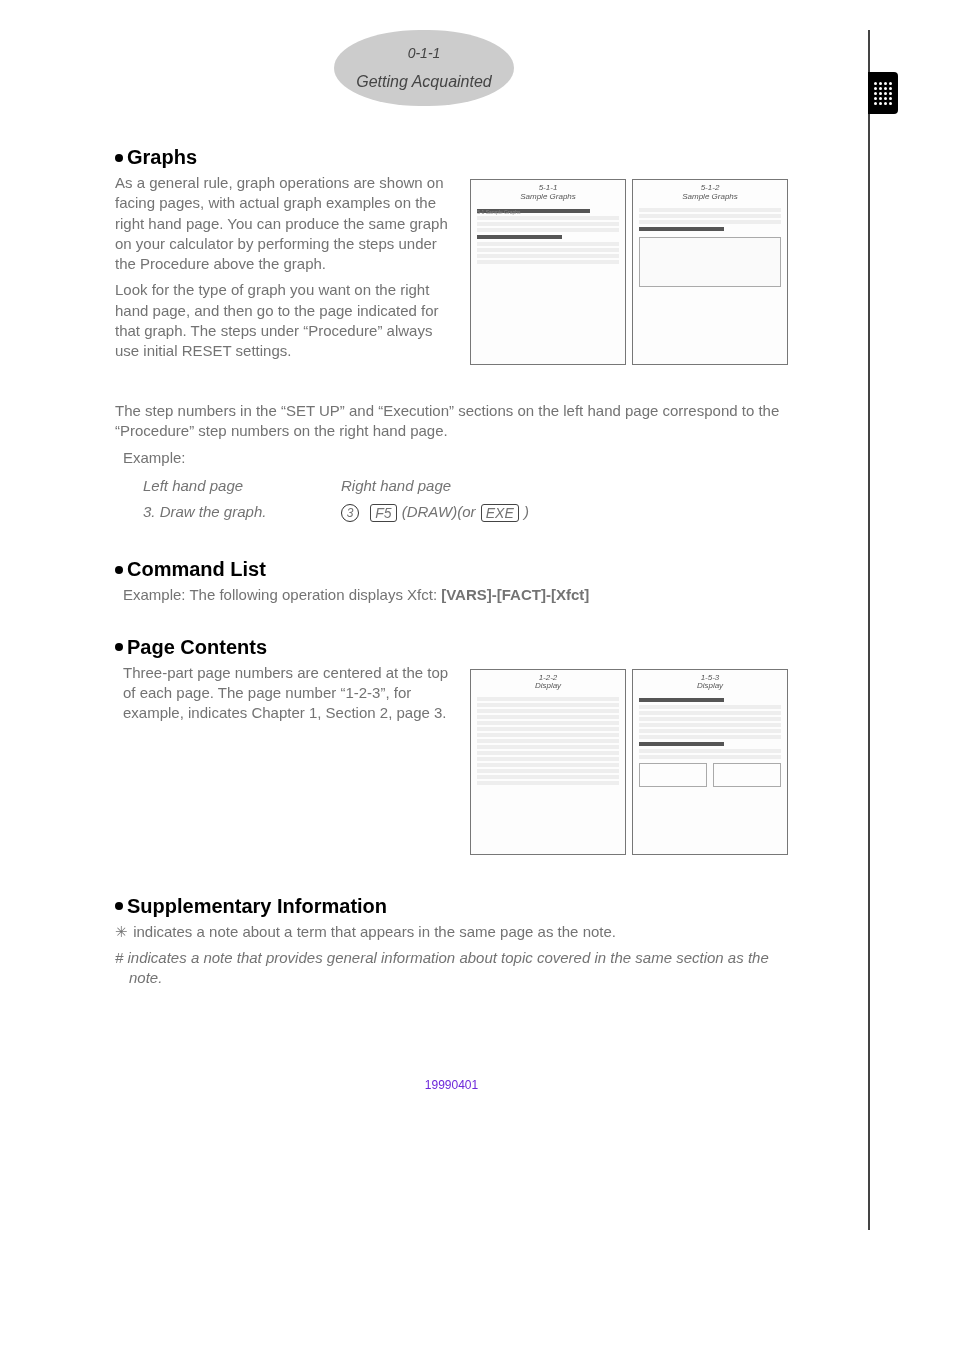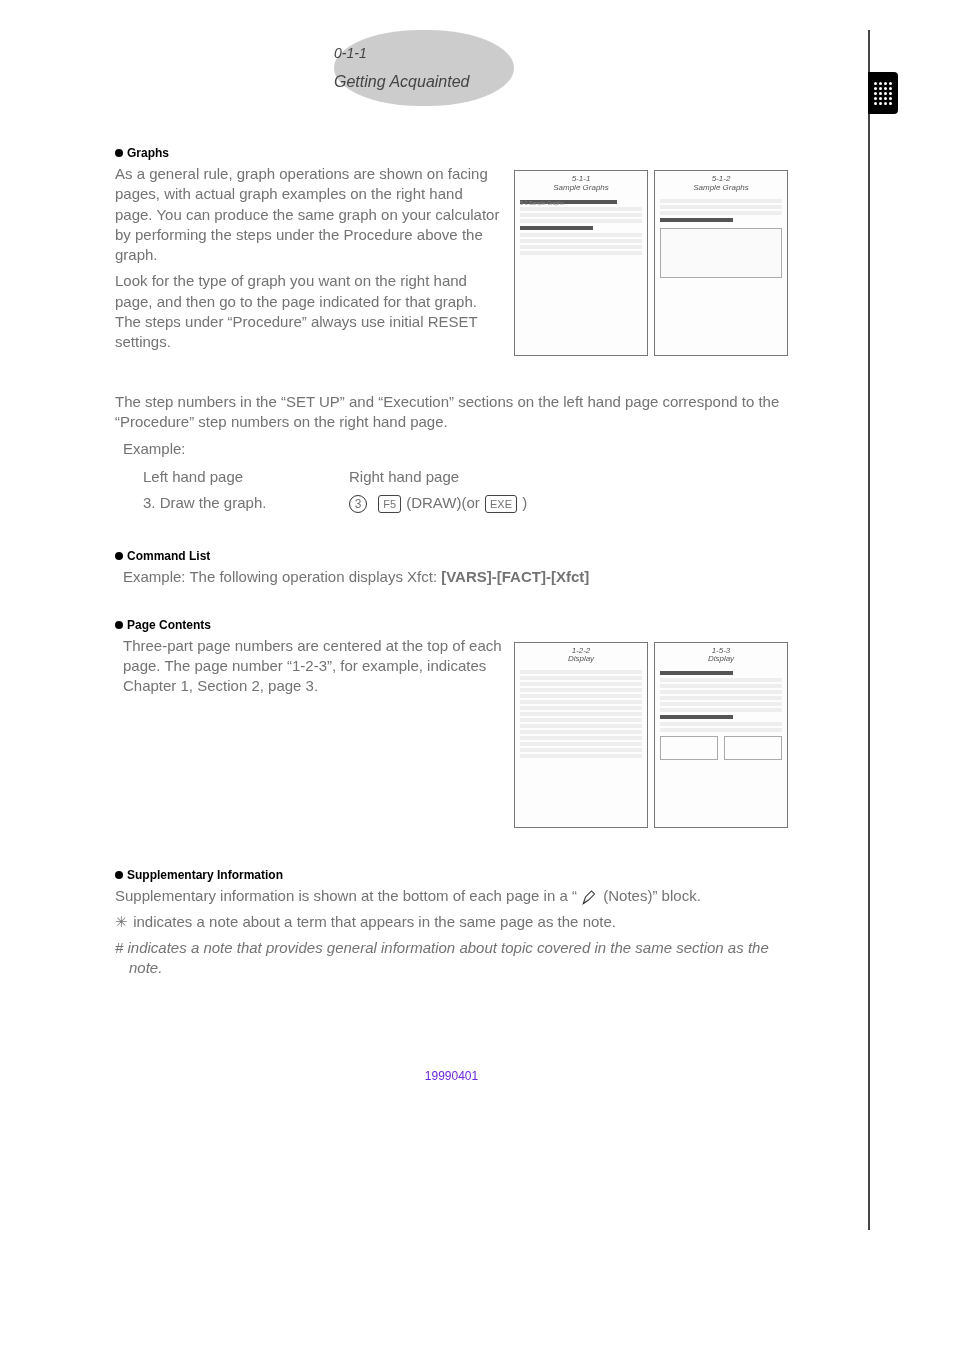--- a/index.html
+++ b/index.html
@@ -47,34 +47,34 @@
     border-radius: 50%;
   }
   .header-ellipse {
     width: 180px;
     height: 76px;
     background: #ccc;
     border-radius: 55% / 58%;
     margin: 0 auto 40px auto;
     display: flex;
     flex-direction: column;
-    align-items: flex-start;
+    align-items: center;
     justify-content: center;
     font-style: italic;
     color: #444;
     gap: 12px;
   }
   .header-ellipse .pnum { font-size: 14px; }
   .header-ellipse .pname { font-size: 16px; }
   .main-body {
     padding: 0 60px 0 115px;
   }
   .section-heading {
     font-weight: bold;
-    font-size: 12px;
+    font-size: 20px;
     margin: 10px 0 4px 0;
     display: flex;
     align-items: center;
   }
   .section-heading .bullet {
     display: inline-block;
     width: 8px;
     height: 8px;
     background: #000;
     border-radius: 50%;
@@ -88,49 +88,50 @@
   }
   .indent1 { margin-left: 8px; }
   .indent2 { margin-left: 28px; }
   .thumb-pair {
     display: flex;
     gap: 6px;
     float: right;
     margin: 6px 0 10px 12px;
   }
   .thumb {
-    width: 134px;
+    width: 156px;
     height: 186px;
     border: 1px solid #777;
     background: #fdfdfd;
     font-size: 5px;
     color: #888;
     display: flex;
     flex-direction: column;
     align-items: center;
     overflow: hidden;
     padding-top: 4px;
     box-sizing: border-box;
   }
   .thumb .t-title { font-style: italic; font-size: 8px; color: #555; text-align:center; line-height:1.1; }
   .thumb .t-body { flex:1; width:92%; margin-top:4px; }
   .thumb .t-line { height:4px; background:#eee; margin:2px 0; }
   .thumb .t-bold { height:4px; background:#555; margin:3px 0; width:60%;}
   .thumb .t-graph { height:48px; border:1px solid #aaa; margin-top:6px; background:#fafafa;}
   .cols {
     display: flex;
-    gap: 36px;
+    gap: 28px;
     margin-top: 0;
+    font-style: italic;
   }
   .cols div { min-width: 170px; }
   .keycap {
     display: inline-block;
     border: 1px solid #444;
     border-radius: 3px;
-    font-size: 11px;
+    font-size: 14px;
     padding: 0 4px;
     line-height: 16px;
     font-family: sans-serif;
     vertical-align: middle;
     margin: 0 1px;
     background:#fff;
   }
   .circnum {
     display: inline-block;
     border: 1px solid #333;
@@ -320,28 +321,20 @@
       </div>
 
       <p class="body-text indent1" style="max-width:390px">Three-part page numbers are centered at the top of each page. The page number “1-2-3”, for example, indicates Chapter 1, Section 2, page 3.</p>
       <div class="clear"></div>
 
       <div class="section-heading" style="margin-top:30px">
         <span class="bullet"></span>
         <span>Supplementary Information</span>
       </div>
       <p class="body-text">
-        <span>Supplementary information is shown at the bottom of each page in a “ </span>
-        <svg class="pencil-icon" viewBox="0 0 24 24">
-          <path d="M3 21 L6 12 L14 4 L18 8 L10 16 L3 21 Z" fill="none" stroke="#333" stroke-width="1.4"></path>
-          <path d="M3 21 L6 18" stroke="#333" stroke-width="1.4"></path>
-        </svg>
-        <span> (Notes)” block.</span>
-      </p>
-      <p class="body-text">
         <span class="starchar">✳</span>
         <span>indicates a note about a term that appears in the same page as the note.</span>
       </p>
       <p class="body-text" style="padding-left:14px; text-indent:-14px;font-style:italic;"># indicates a note that provides general information about topic covered in the same section as the note.</p>
 
       <div class="footer">19990401</div>
     </div>
   </div>
 </div>
 

